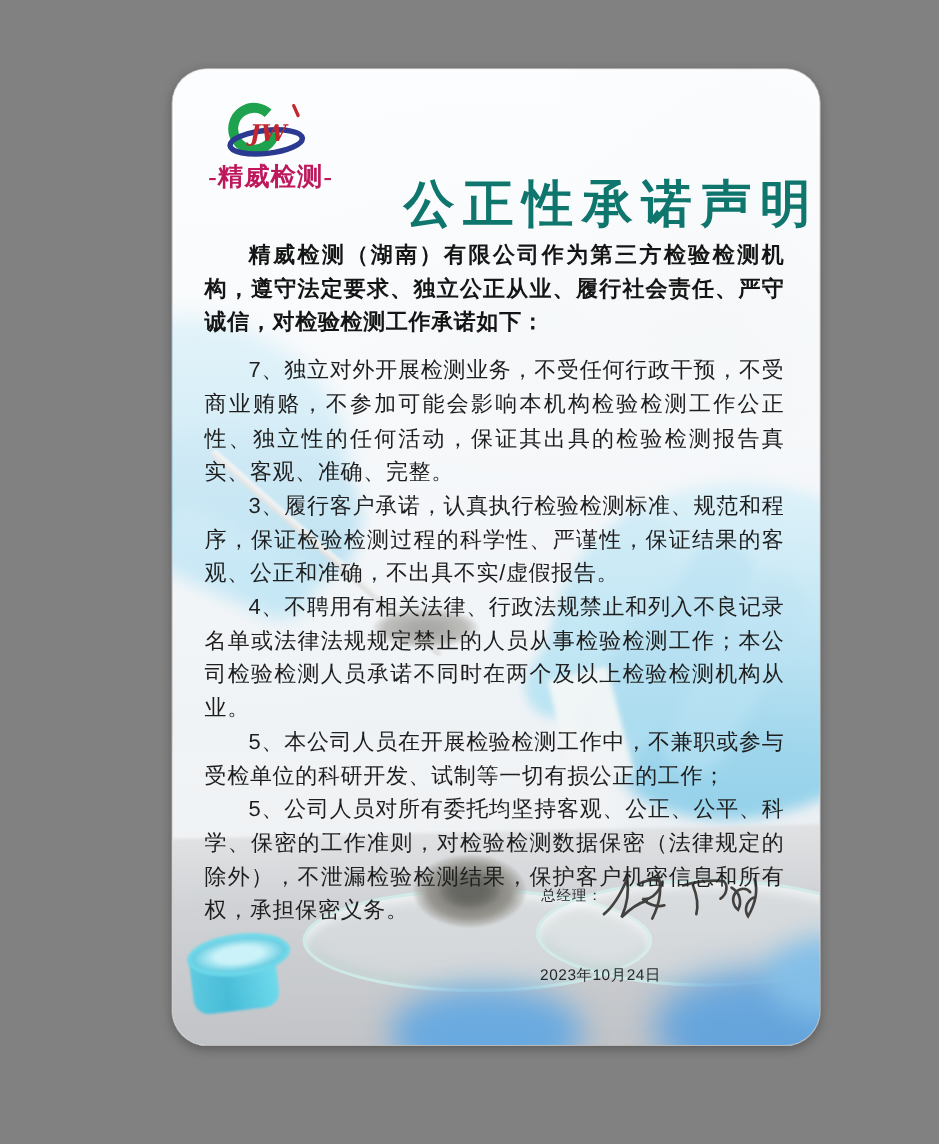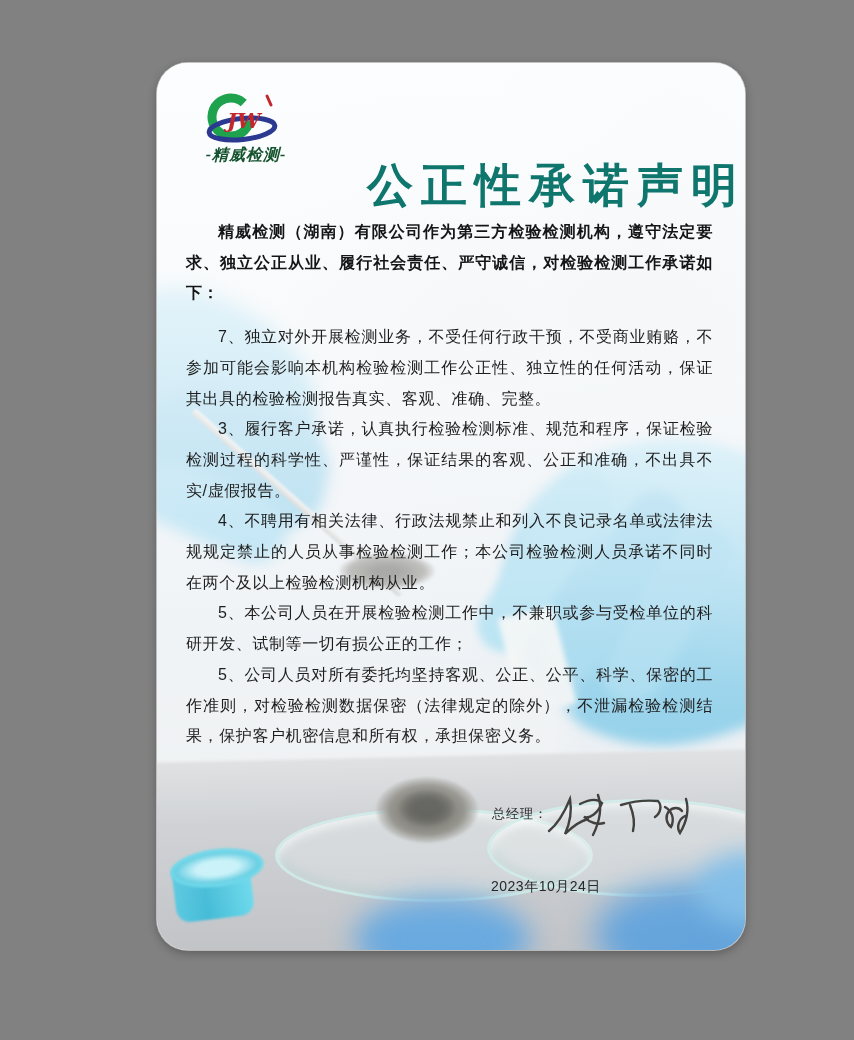--- a/index.html
+++ b/index.html
@@ -58,30 +58,30 @@
   .veil{inset:0;background:linear-gradient(180deg,
       rgba(252,253,254,.97) 0%, rgba(252,253,254,.93) 10%, rgba(250,252,253,.80) 26%,
       rgba(248,250,252,.62) 45%, rgba(246,249,251,.44) 62%, rgba(244,248,250,.27) 78%,
       rgba(242,246,249,.10) 100%);}
   
   .content{position:absolute;inset:0;color:#1c1c1c;}
   .logo-wrap{position:absolute;left:44px;top:28px;width:86px;height:60px;}
   .brand{
     position:absolute;left:26px;top:82px;width:126px;text-align:center;
     font-family:"Liberation Serif","DejaVu Serif",serif;
-    font-weight:bold;font-size:16px;letter-spacing:1px;color:#14532d;white-space:nowrap;font-style:italic;
+    font-weight:bold;font-size:23px;letter-spacing:1px;color:#be185d;white-space:nowrap;
   }
   .doc-title{
     position:absolute;left:0;right:0;top:92px;text-align:right;
     font-family:"Liberation Serif","DejaVu Serif",serif;
     font-size:46px;font-weight:bold;letter-spacing:8px;padding-left:8px;color:#0f766e;
   }
   .body-text{
     position:absolute;left:29px;width:527px;top:154px;
-    font-size:16px;line-height:30.7px;letter-spacing:.6px;
+    font-size:20px;line-height:30.7px;letter-spacing:.6px;
     text-align:justify;color:#1e1e1e;
   }
   .body-text p{margin:0;text-indent:2em;}
   .body-text .intro{font-weight:bold;color:#151515;margin-bottom:13px;}
   .sig-label{position:absolute;left:335px;top:742px;font-size:13px;letter-spacing:1px;color:#26282a;}
   .sig-svg{position:absolute;left:388px;top:726px;}
   .doc-date{position:absolute;left:334px;top:815px;font-size:14px;letter-spacing:.5px;color:#26282a;}
 </style>
 </head>
 <body>

